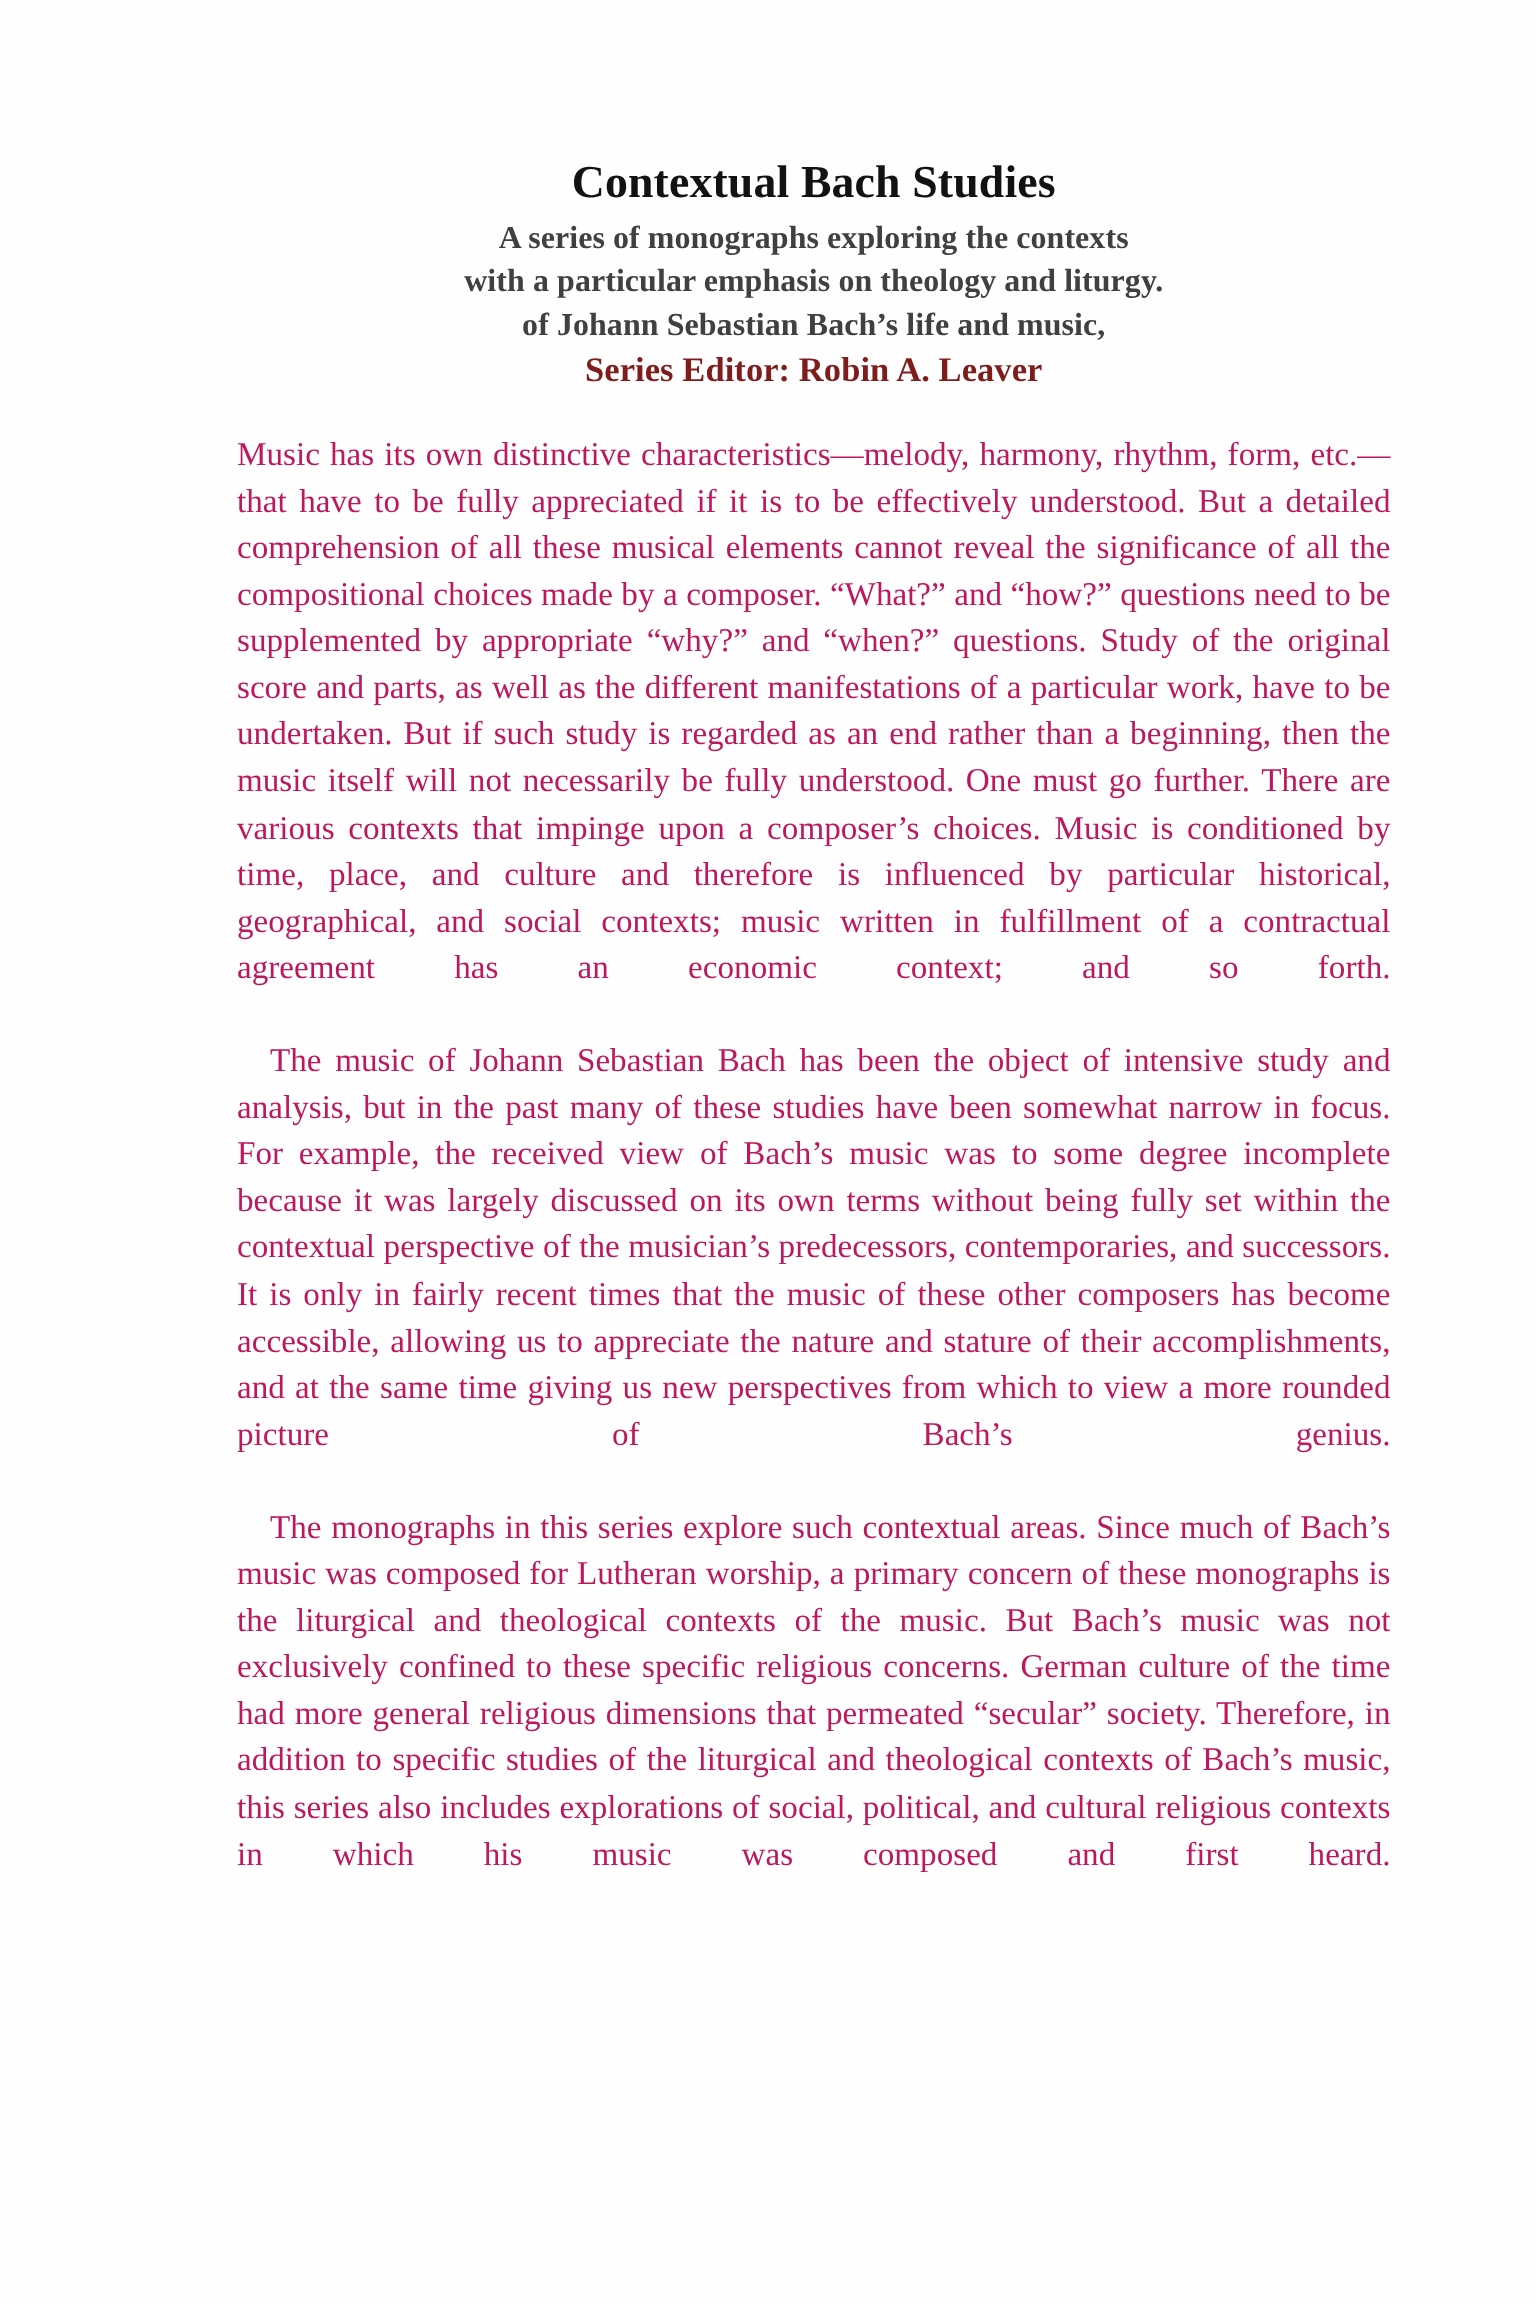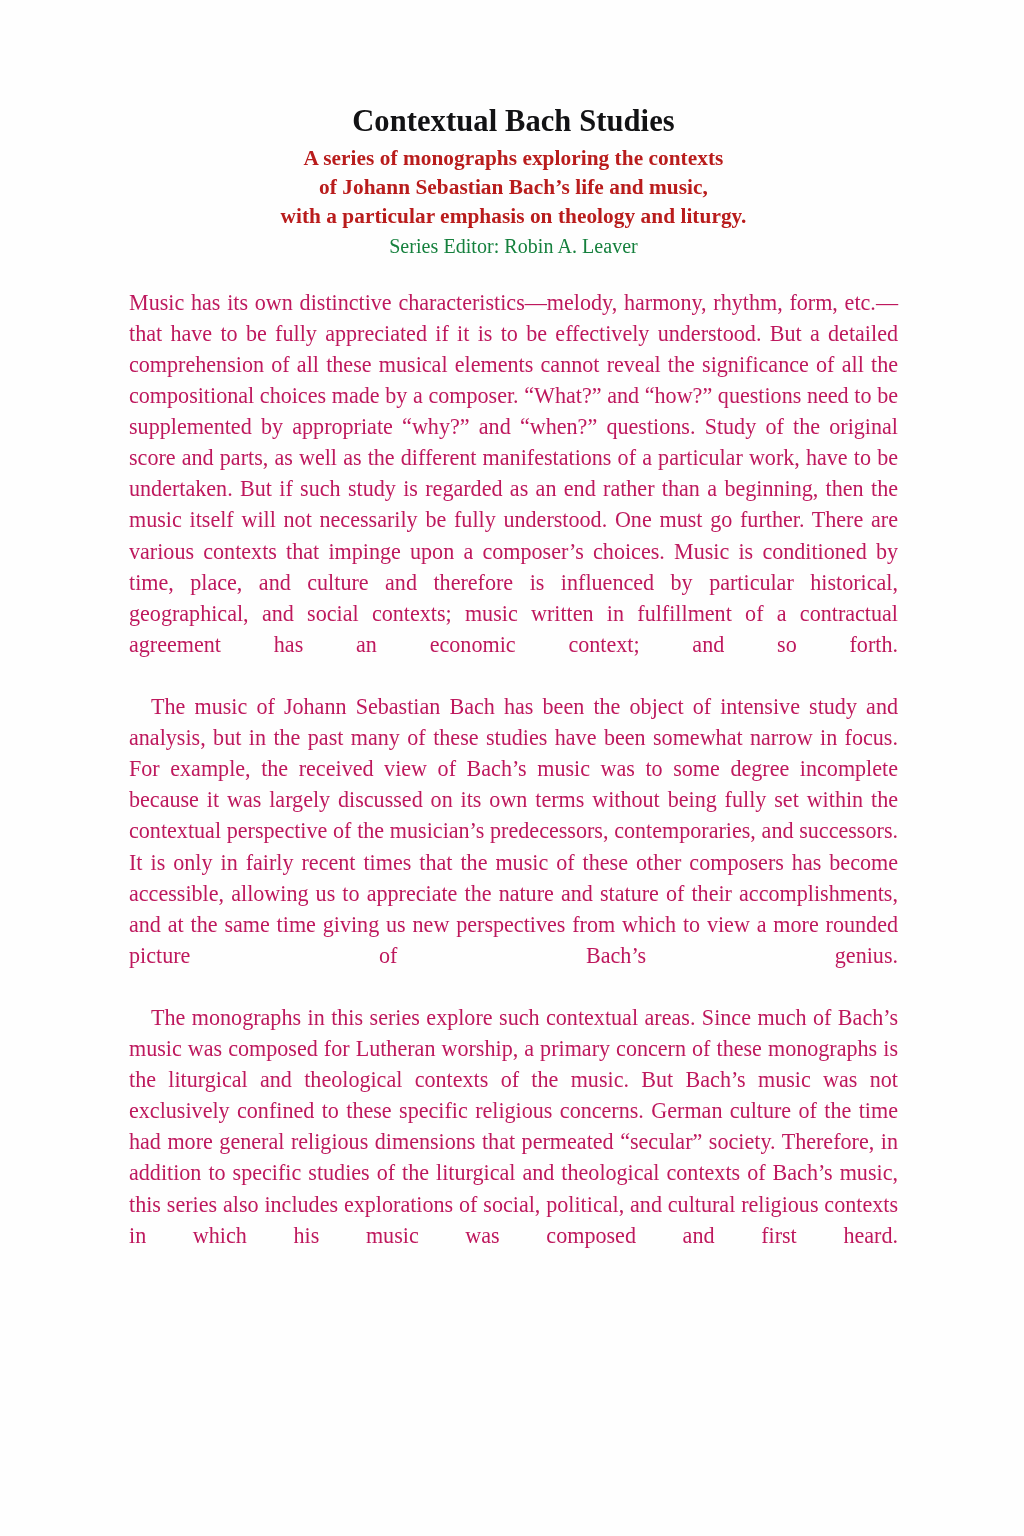--- a/index.html
+++ b/index.html
@@ -11,21 +11,21 @@
     position: relative;
     width: 1024px;
     height: 1536px;
     background: #fefefe;
     overflow: hidden;
     font-family: "Liberation Serif", "DejaVu Serif", serif;
     color: #17171a;
   }
   .content {
     position: absolute;
-    left: 129px;
+    left: 158px;
     top: 0;
     width: 769px;
   }
   .masthead {
     text-align: center;
     margin: 0;
     padding-top: 103px;
   }
   .series-title {
     font-size: 30.5px;
@@ -34,29 +34,29 @@
     line-height: 36px;
     margin: 0 0 5px 0;
     color: #121214;
   }
   .series-sub {
     font-size: 21.3px;
     font-weight: bold;
     line-height: 29.2px;
     letter-spacing: 0.05px;
     margin: 0;
-    color: #b91c1c;
+    color: #404040;
   }
   .series-editor {
-    font-size: 20px;
-    font-weight: normal;
+    font-size: 23px;
+    font-weight: bold;
     line-height: 29.2px;
     letter-spacing: 0.05px;
     margin: 0;
-    color: #15803d;
+    color: #7f1d1d;
   }
   .body-copy {
     margin: 0;
     padding-top: 26px;
   }
   .body-copy p {
     margin: 0;
     font-size: 22.1px;
     line-height: 31.1px;
     text-align: justify;
@@ -77,22 +77,22 @@
 </style>
 </head>
 <body>
 
 <div class="page">
   <div class="content">
 
     <div class="masthead">
       <h1 class="series-title">Contextual Bach Studies</h1>
       <div class="series-sub">A series of monographs exploring the contexts</div>
+      <div class="series-sub">with a particular emphasis on theology and liturgy.</div>
       <div class="series-sub">of Johann Sebastian Bach’s life and music,</div>
-      <div class="series-sub">with a particular emphasis on theology and liturgy.</div>
       <div class="series-editor">Series Editor: Robin A. Leaver</div>
     </div>
 
     <div class="body-copy">
       <p>Music has its own distinctive characteristics—melody, harmony, rhythm, form, etc.—that have to be fully appreciated if it is to be effectively understood. But a detailed comprehension of all these musical elements cannot reveal the significance of all the compositional choices made by a composer. “What?” and “how?” questions need to be supplemented by appropriate “why?” and “when?” questions. Study of the original score and parts, as well as the different manifestations of a particular work, have to be undertaken. But if such study is regarded as an end rather than a beginning, then the music itself will not necessarily be fully understood. One must go further. There are various contexts that impinge upon a composer’s choices. Music is conditioned by time, place, and culture and therefore is influenced by particular historical, geographical, and social contexts; music written in fulfillment of a contractual agreement has an economic context; and so forth.</p>
       <p class="indented">The music of Johann Sebastian Bach has been the object of intensive study and analysis, but in the past many of these studies have been somewhat narrow in focus. For example, the received view of Bach’s music was to some degree incomplete because it was largely discussed on its own terms without being fully set within the contextual perspective of the musician’s predecessors, contemporaries, and successors. It is only in fairly recent times that the music of these other composers has become accessible, allowing us to appreciate the nature and stature of their accomplishments, and at the same time giving us new perspectives from which to view a more rounded picture of Bach’s genius.</p>
       <p class="indented">The monographs in this series explore such contextual areas. Since much of Bach’s music was composed for Lutheran worship, a primary concern of these monographs is the liturgical and theological contexts of the music. But Bach’s music was not exclusively confined to these specific religious concerns. German culture of the time had more general religious dimensions that permeated “secular” society. Therefore, in addition to specific studies of the liturgical and theological contexts of Bach’s music, this series also includes explorations of social, political, and cultural religious contexts in which his music was composed and first heard.</p>
     </div>
 
   </div>

